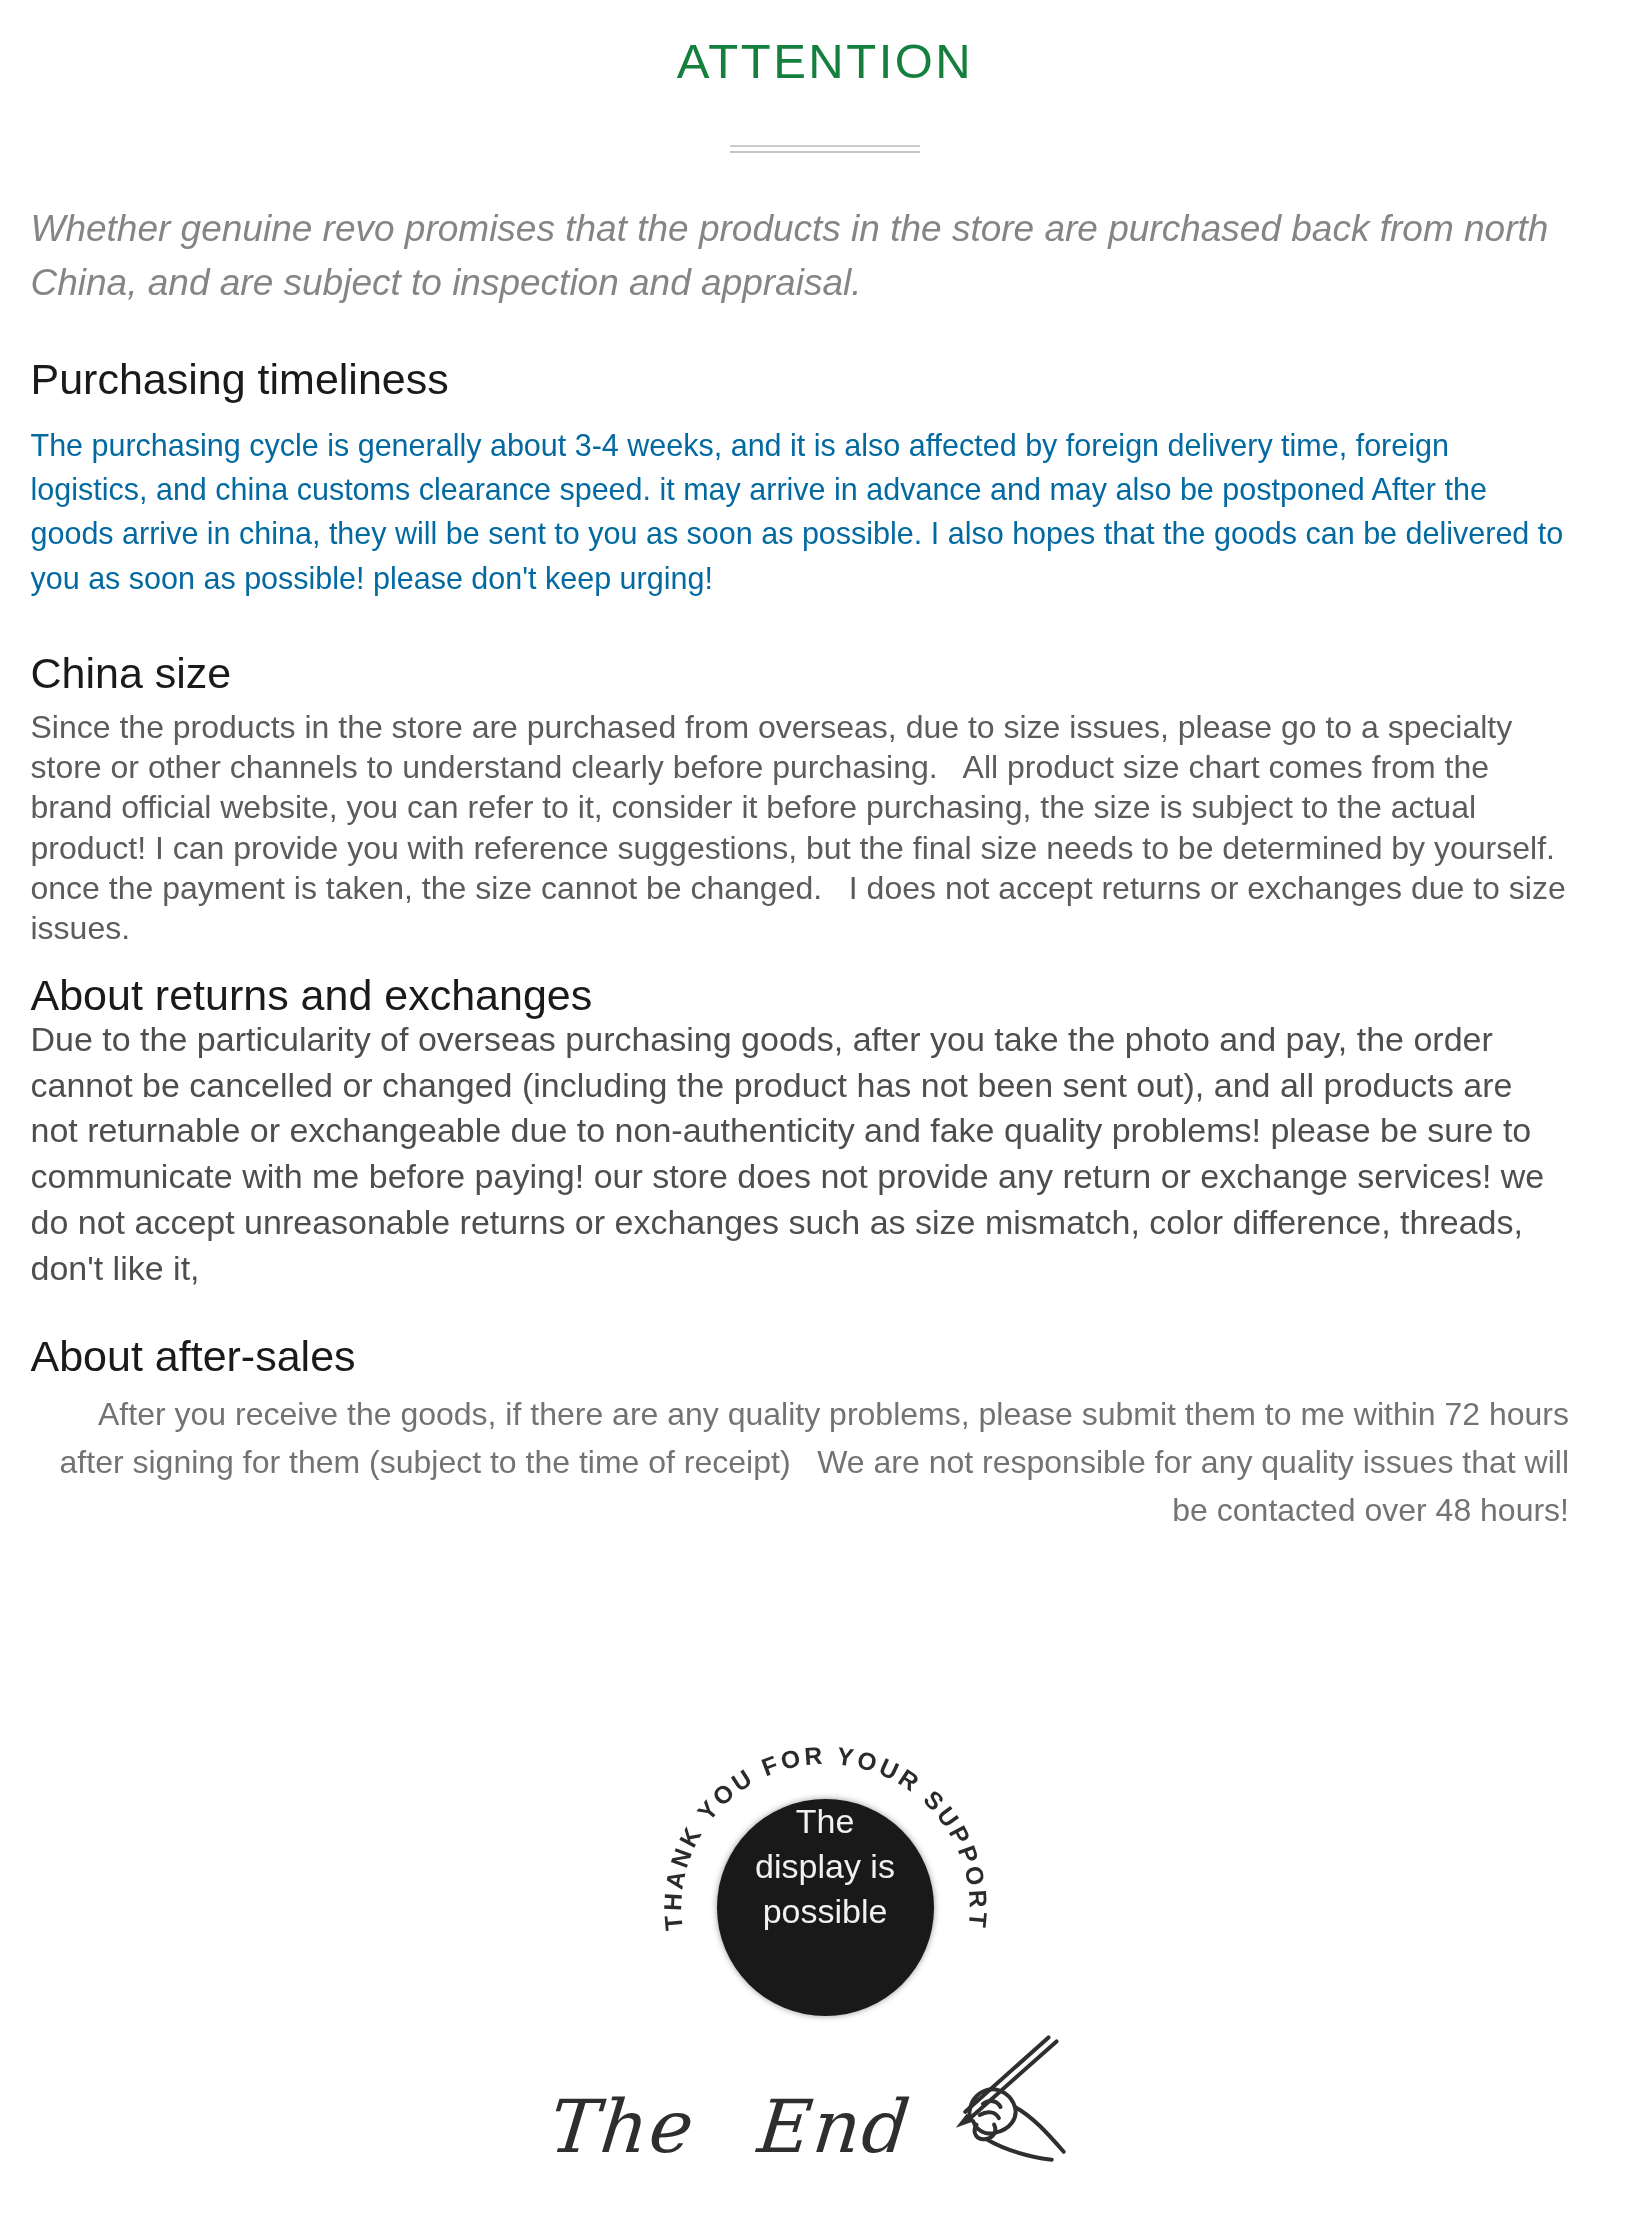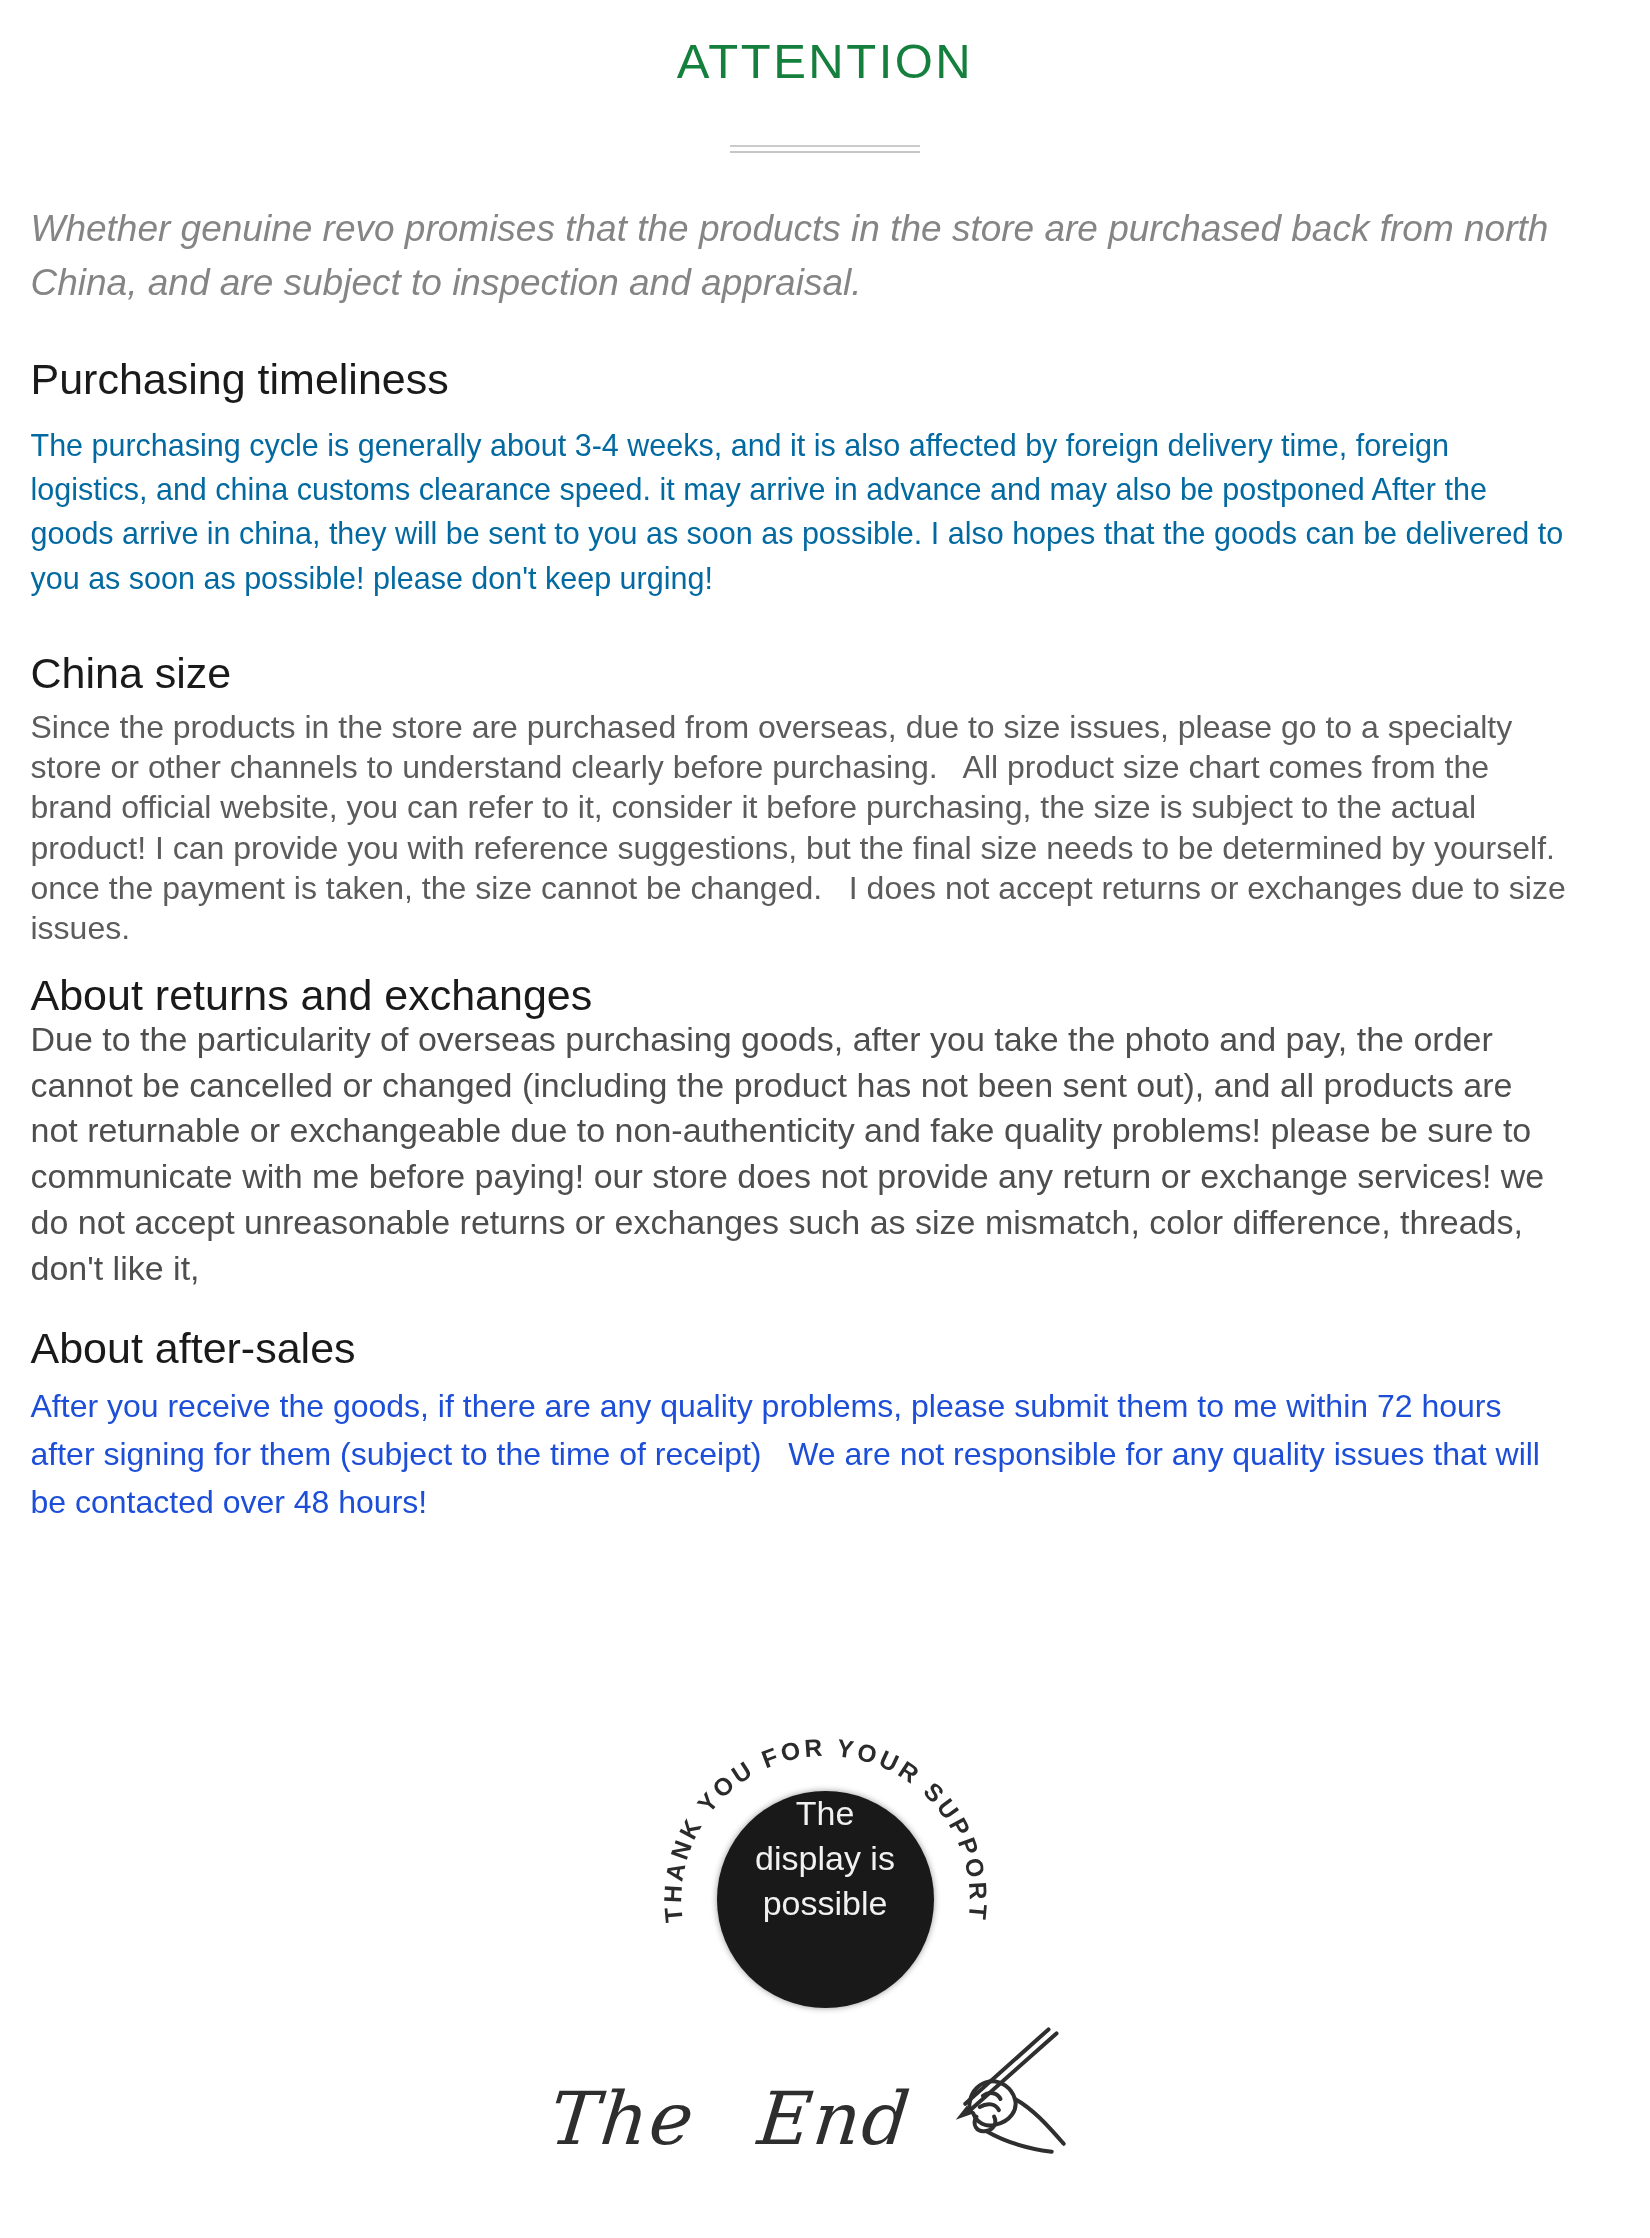--- a/index.html
+++ b/index.html
@@ -75,26 +75,27 @@
     line-height: 1.26;
     color: #5c5c5c;
   }
   .h-returns { margin-top: 22px; }
   .p-returns {
     margin-top: -3.4px;
     font-size: 34px;
     line-height: 1.35;
     color: #4e4e4e;
   }
-  .h-aftersales { margin-top: 32px; }
+  .h-aftersales { margin-top: 40px; }
   .p-aftersales {
     margin-top: 8.5px;
     font-size: 32px;
     line-height: 1.5;
-    color: #1d4ed8;
+    color: #737373;
+    text-align: right;
   }
 
   
   .badge-wrap {
     position: relative;
     width: 441px;
     height: 399px;
     margin: 119px auto 0 auto;
   }
   .arc-svg {

